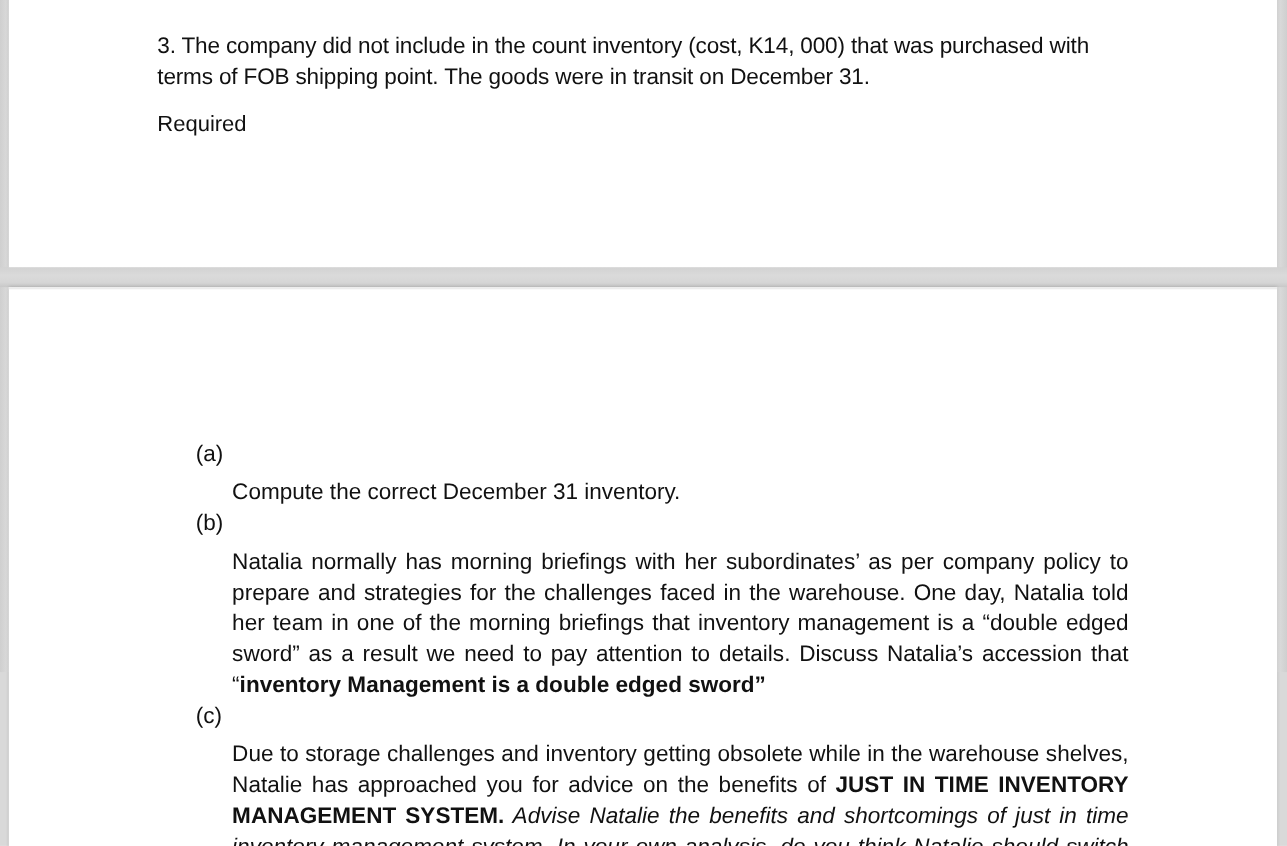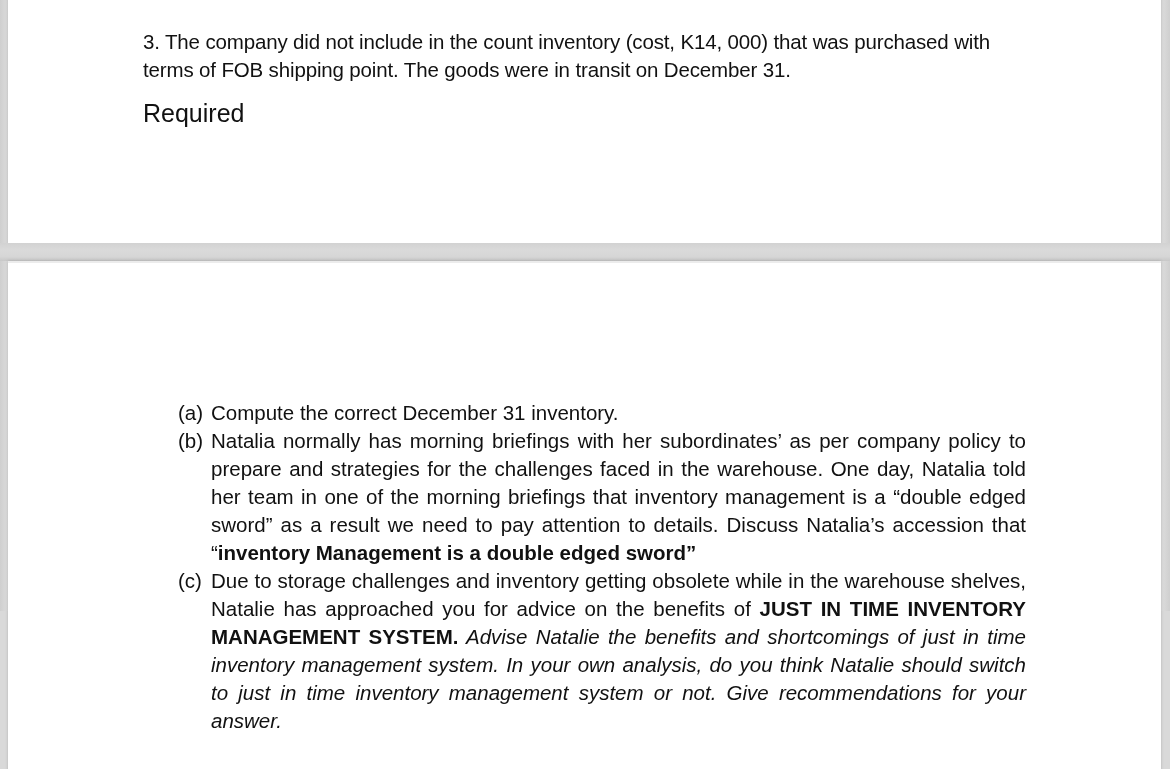--- a/index.html
+++ b/index.html
@@ -51,21 +51,21 @@
       width: 900px;
       font-size: 20.5px;
       line-height: 28px;
       letter-spacing: -0.15px;
     }
     .p1-text .para { margin: 0; }
     .required {
       position: absolute;
       left: 135px;
       top: 99px;
-      font-size: 25px;
+      font-size: 20px;
       line-height: 28px;
       margin: 0;
     }
     .qlist {
       position: absolute;
       left: 170px;
       top: 136px;
       width: 848px;
       font-size: 20.5px;
       line-height: 28px;
@@ -75,20 +75,21 @@
       margin: 0;
     }
     .qlabel {
       flex: 0 0 33px;
       white-space: nowrap;
     }
     .qbody {
       flex: 1;
       text-align: justify;
       text-align-last: left;
+      margin-top: 35px;
     }
     .bi { font-weight: bold; }
     .i  { font-style: italic; }
   </style>
 </head>
 <body>
 
 <div class="viewer">
 
   <div class="page page-1">

